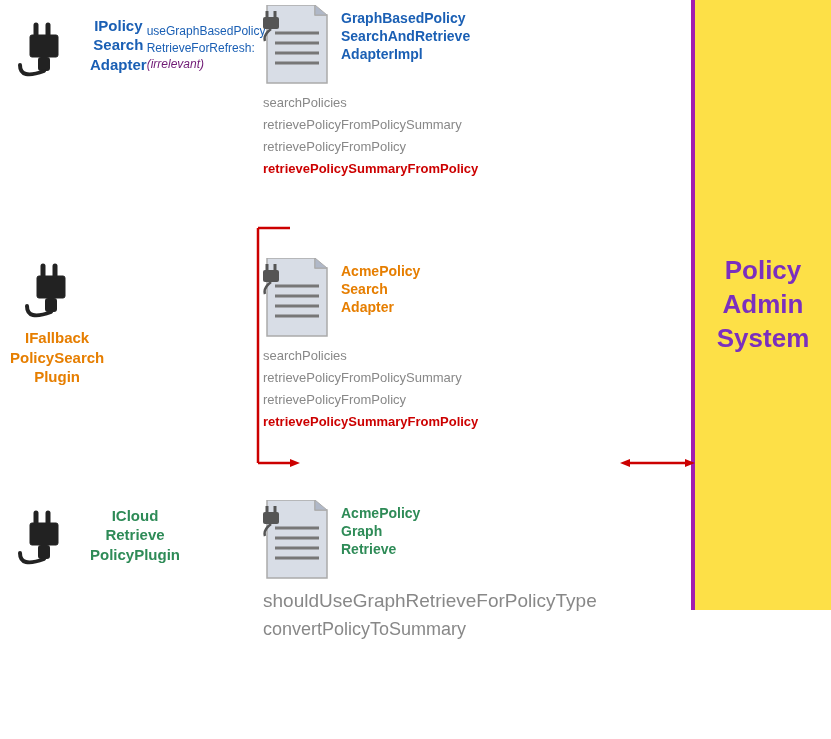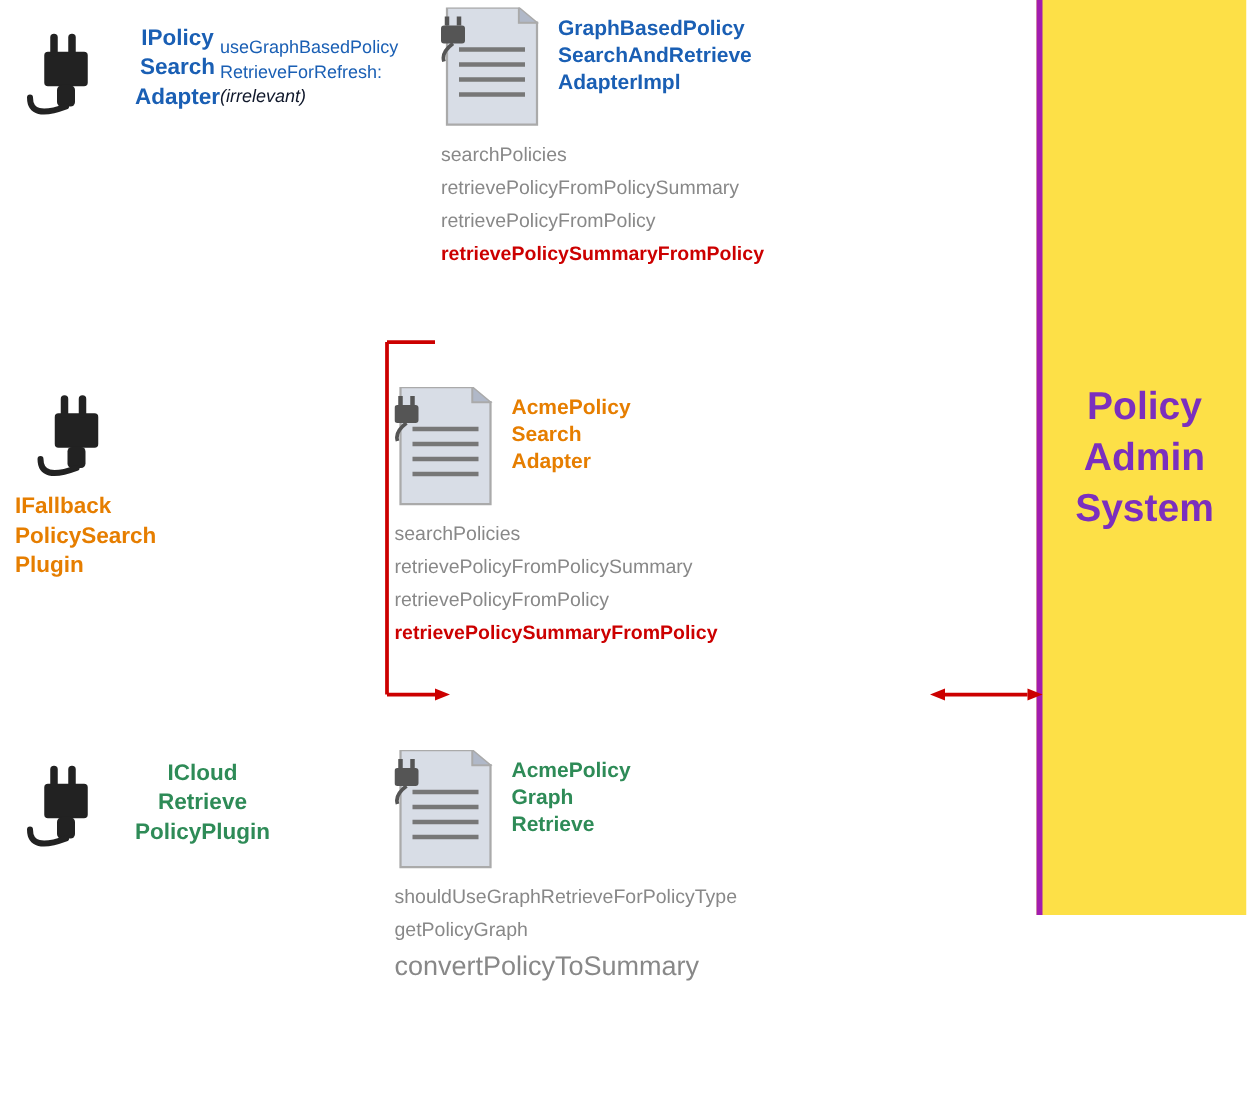--- a/index.html
+++ b/index.html
@@ -72,47 +72,47 @@
 
       <rect x="20" y="30" width="28" height="22" rx="2" fill="#222" stroke="#222"></rect>
       <rect x="28" y="52" width="12" height="14" rx="3" fill="#222"></rect>
       <line x1="26" y1="30" x2="26" y2="20" stroke="#222" stroke-width="5" stroke-linecap="round"></line>
       <line x1="38" y1="30" x2="38" y2="20" stroke="#222" stroke-width="5" stroke-linecap="round"></line>
 
       <path d="M34 66 Q10 75 10 60" stroke="#222" stroke-width="4" fill="none" stroke-linecap="round"></path>
     </svg>
     <div style="font-weight:bold; font-size:15px; color:#1a5fb4; text-align:center; line-height:1.3;">IPolicy<br>Search<br>Adapter</div>
     <div style="margin-top:6px; font-size:12px; color:#1a5fb4; text-align:left; line-height:1.4; font-weight:normal;">
-      useGraphBasedPolicy<br>RetrieveForRefresh:<br><span style="color:#0f172a; font-style:italic;">(irrelevant)</span>
+      useGraphBasedPolicy<br>RetrieveForRefresh:<br><span style="color:#701a75; font-style:italic;">(irrelevant)</span>
     </div>
   </div>
 
   <div style="position:absolute; left:10px; top:248px; display:flex; flex-direction:column; align-items:center;">
     <svg class="plug-svg" viewBox="0 0 80 80">
       <rect x="20" y="28" width="28" height="22" rx="2" fill="#222" stroke="#222"></rect>
       <rect x="28" y="50" width="12" height="14" rx="3" fill="#222"></rect>
       <line x1="26" y1="28" x2="26" y2="18" stroke="#222" stroke-width="5" stroke-linecap="round"></line>
       <line x1="38" y1="28" x2="38" y2="18" stroke="#222" stroke-width="5" stroke-linecap="round"></line>
       <path d="M34 64 Q10 73 10 58" stroke="#222" stroke-width="4" fill="none" stroke-linecap="round"></path>
     </svg>
-    <div style="font-weight:bold; font-size:15px; color:#e67e00; text-align:left; line-height:1.3;">IFallback<br>PolicySearch<br>Plugin</div>
+    <div style="font-weight:bold; font-size:15px; color:#e67e00; text-align:center; line-height:1.3;">IFallback<br>PolicySearch<br>Plugin</div>
   </div>
 
   <div style="position:absolute; left:10px; top:495px; display:flex; flex-direction:row; align-items:center;">
     <svg class="plug-svg" viewBox="0 0 80 80">
       <rect x="20" y="28" width="28" height="22" rx="2" fill="#222" stroke="#222"></rect>
       <rect x="28" y="50" width="12" height="14" rx="3" fill="#222"></rect>
       <line x1="26" y1="28" x2="26" y2="18" stroke="#222" stroke-width="5" stroke-linecap="round"></line>
       <line x1="38" y1="28" x2="38" y2="18" stroke="#222" stroke-width="5" stroke-linecap="round"></line>
       <path d="M34 64 Q10 73 10 58" stroke="#222" stroke-width="4" fill="none" stroke-linecap="round"></path>
     </svg>
     <div style="font-weight:bold; font-size:15px; color:#2e8b57; text-align:center; line-height:1.3;">ICloud<br>Retrieve<br>PolicyPlugin</div>
   </div>
 
-  <div style="position:absolute; left:263px; top:5px;margin-left:31px;">
+  <div style="position:absolute; left:263px; top:5px;">
     <div style="display:flex; flex-direction:row; align-items:flex-start; gap:10px;">
       <svg width="68" height="82" viewBox="0 0 68 82">
 
         <polygon points="4,0 52,0 52,10 64,10 64,78 4,78" fill="#d8dde6" stroke="#aaa" stroke-width="1.5"></polygon>
         <polygon points="52,0 64,10 52,10" fill="#b0b8c8" stroke="#aaa" stroke-width="1"></polygon>
 
         <line x1="12" y1="28" x2="56" y2="28" stroke="#777" stroke-width="3"></line>
         <line x1="12" y1="38" x2="56" y2="38" stroke="#777" stroke-width="3"></line>
         <line x1="12" y1="48" x2="56" y2="48" stroke="#777" stroke-width="3"></line>
         <line x1="12" y1="58" x2="56" y2="58" stroke="#777" stroke-width="3"></line>
@@ -172,22 +172,21 @@
         <rect x="0" y="12" width="16" height="12" rx="2" fill="#555"></rect>
         <line x1="4" y1="12" x2="4" y2="6" stroke="#555" stroke-width="3"></line>
         <line x1="12" y1="12" x2="12" y2="6" stroke="#555" stroke-width="3"></line>
         <path d="M8 24 Q0 30 2 36" stroke="#555" stroke-width="2.5" fill="none"></path>
       </svg>
       <div style="margin-top:4px;">
         <div style="font-weight:bold; font-size:14px; color:#2e8b57; line-height:1.3;">AcmePolicy<br>Graph<br>Retrieve</div>
       </div>
     </div>
     <div style="margin-top:8px; display:flex; flex-direction:column; gap:7px;">
-      <div style="font-size:13px; color:#888;">shouldUseGraphRetrieveForPolicyType</div>
-      <div style="font-size:13px; color:#888;">getPolicyGraph</div>
+      <div style="font-size:19px; color:#888;">shouldUseGraphRetrieveForPolicyType</div>
       <div style="font-size:18px; color:#888;">convertPolicyToSummary</div>
     </div>
   </div>
 
   <svg class="arrows-svg">
 
     <line x1="258" y1="228" x2="258" y2="463" stroke="#cc0000" stroke-width="2.5"></line>
 
     <line x1="258" y1="228" x2="290" y2="228" stroke="#cc0000" stroke-width="2.5"></line>
 

